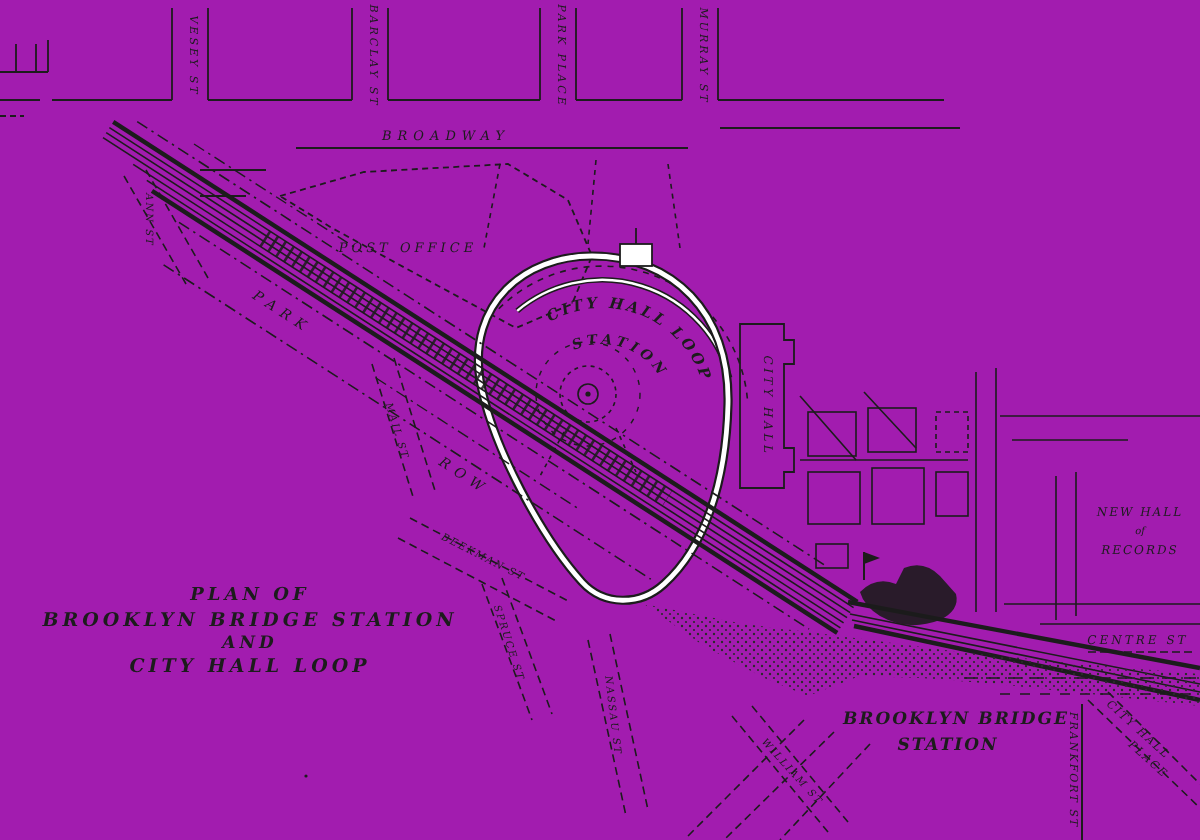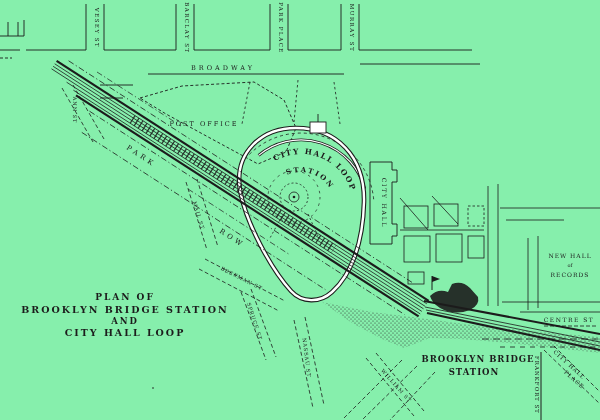--- a/index.html
+++ b/index.html
@@ -1,16 +1,16 @@
 <!DOCTYPE html>
 <html><head>
 <meta charset="utf-8">
 <style>
   html,body{margin:0;padding:0;background:#ffffff;}
-  .map-wrap{position:relative;width:600px;height:420px;background:#86efac;overflow:hidden;}
+  .map-wrap{position:relative;width:600px;height:420px;background:#a21caf;overflow:hidden;font-style:italic;}
   svg{position:absolute;left:0;top:0;}
   .t{font-family:"DejaVu Serif", serif; fill:#1c1c1c;}
   .ttl{font-family:"DejaVu Serif", serif; fill:#1c1c1c; font-weight:bold;}
   .ln{stroke:#1c1c1c;fill:none;}
 </style>
 </head>
 <body>
 
 <div class="map-wrap">
 <svg width="600" height="420" viewBox="0 0 600 420">

